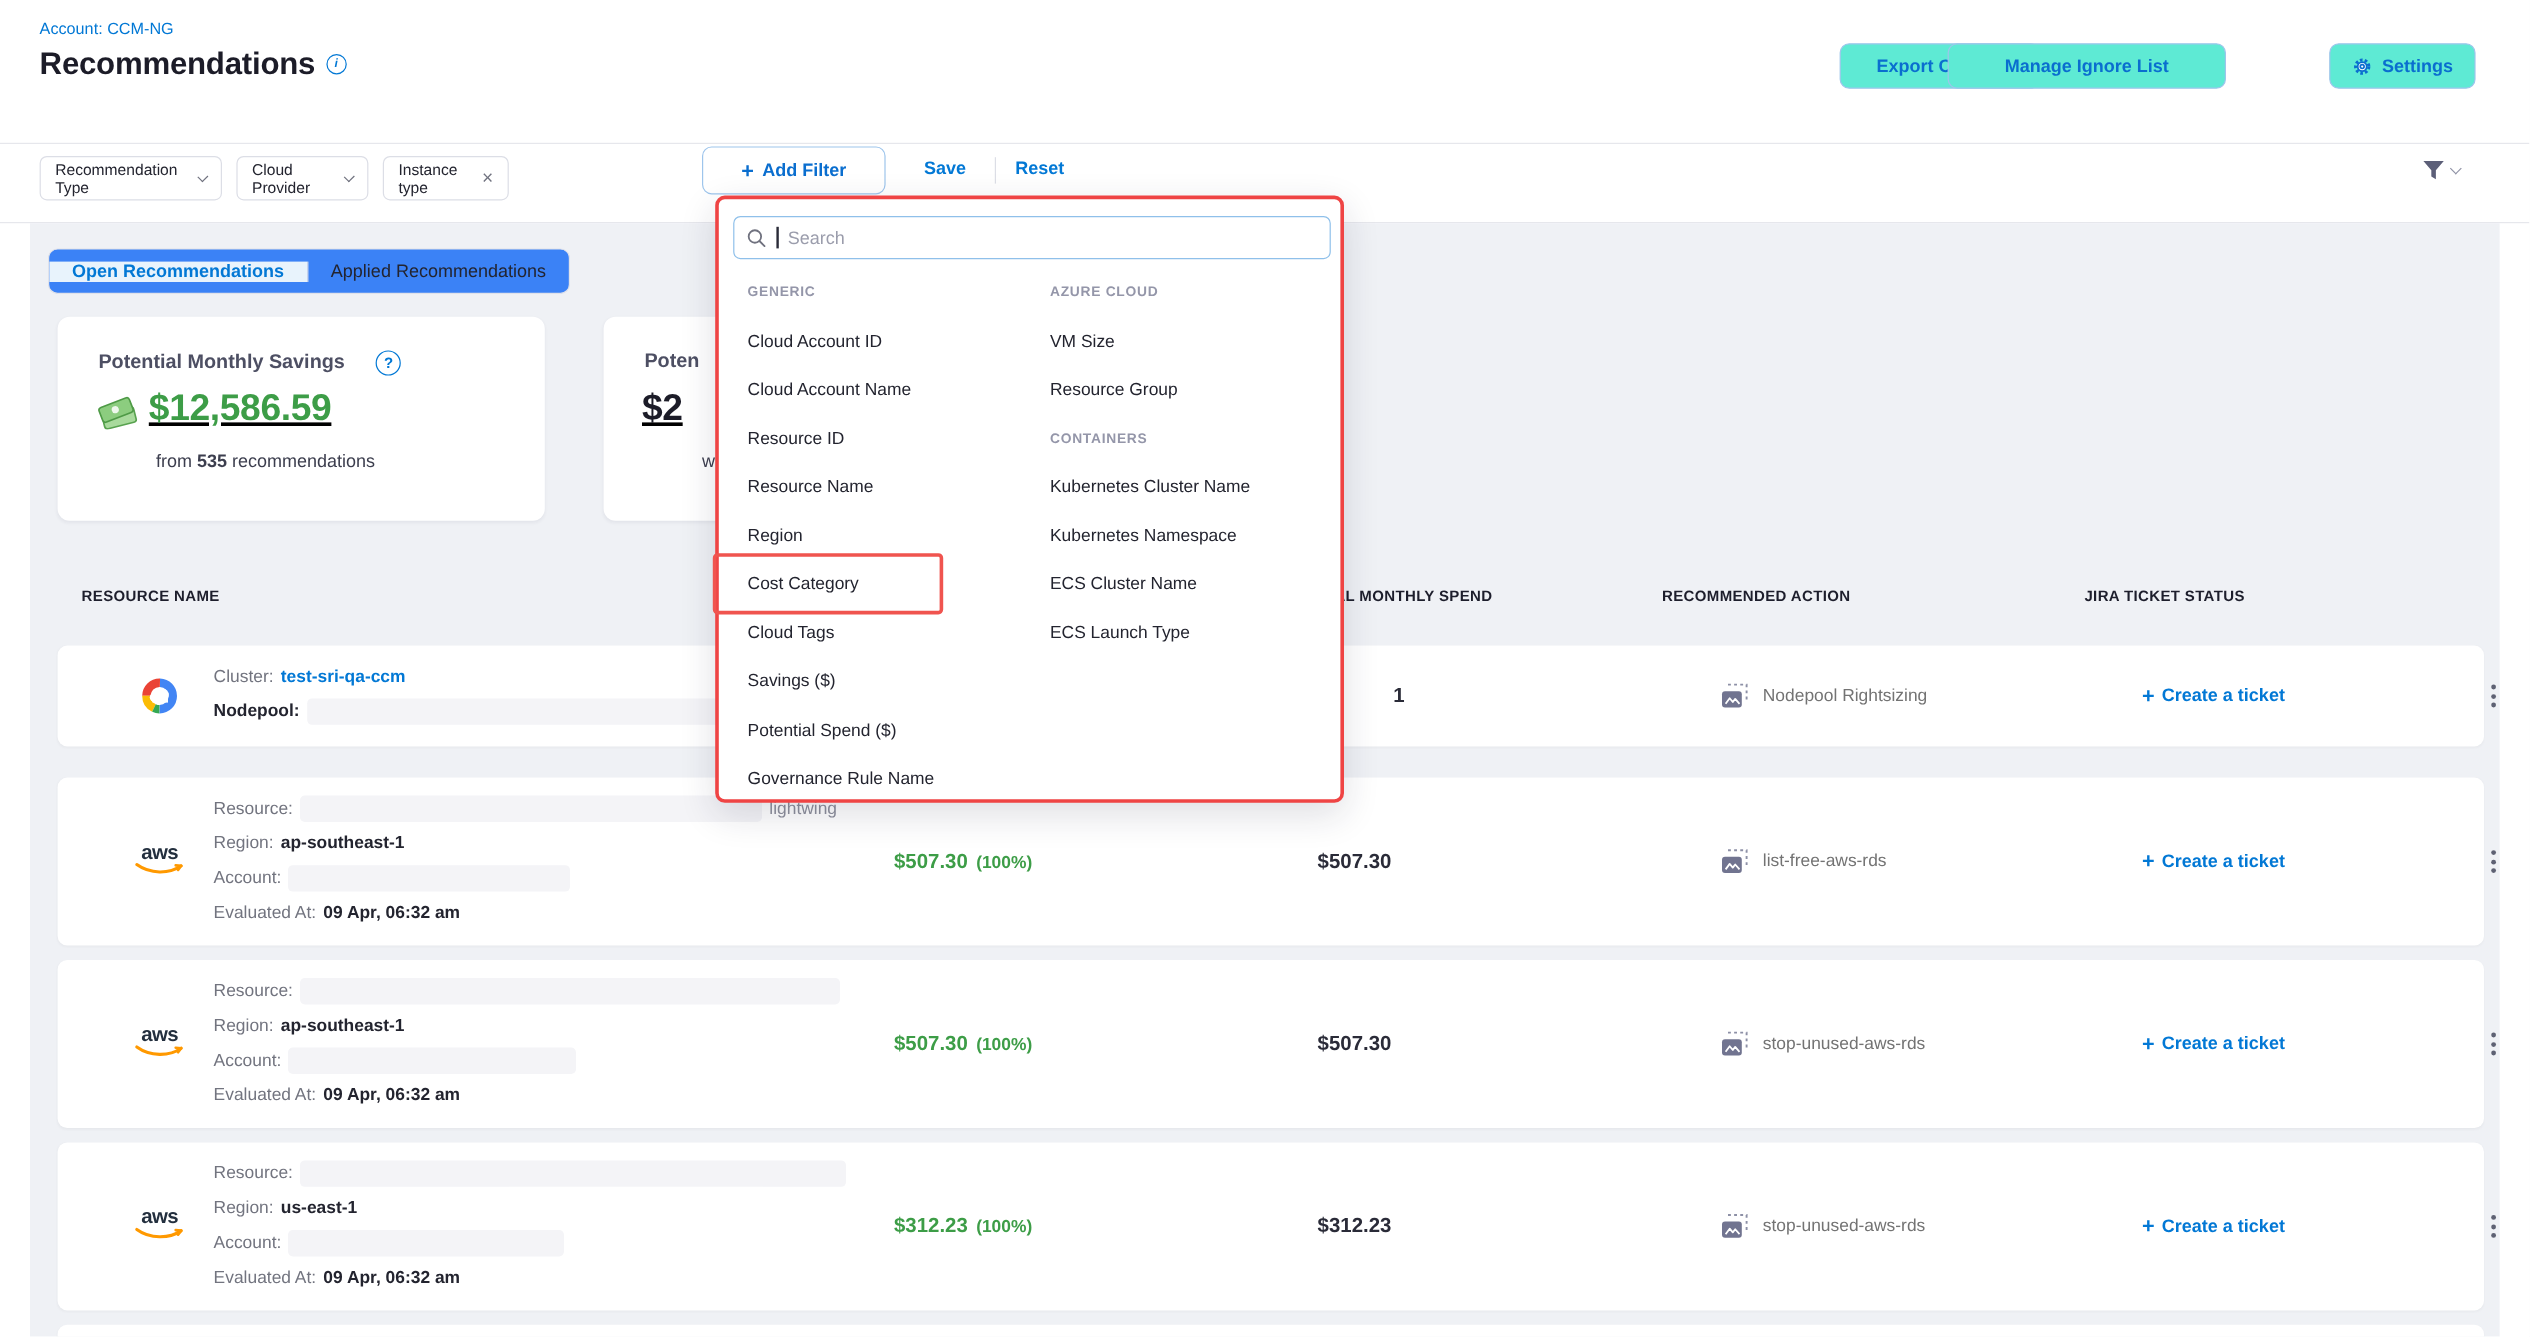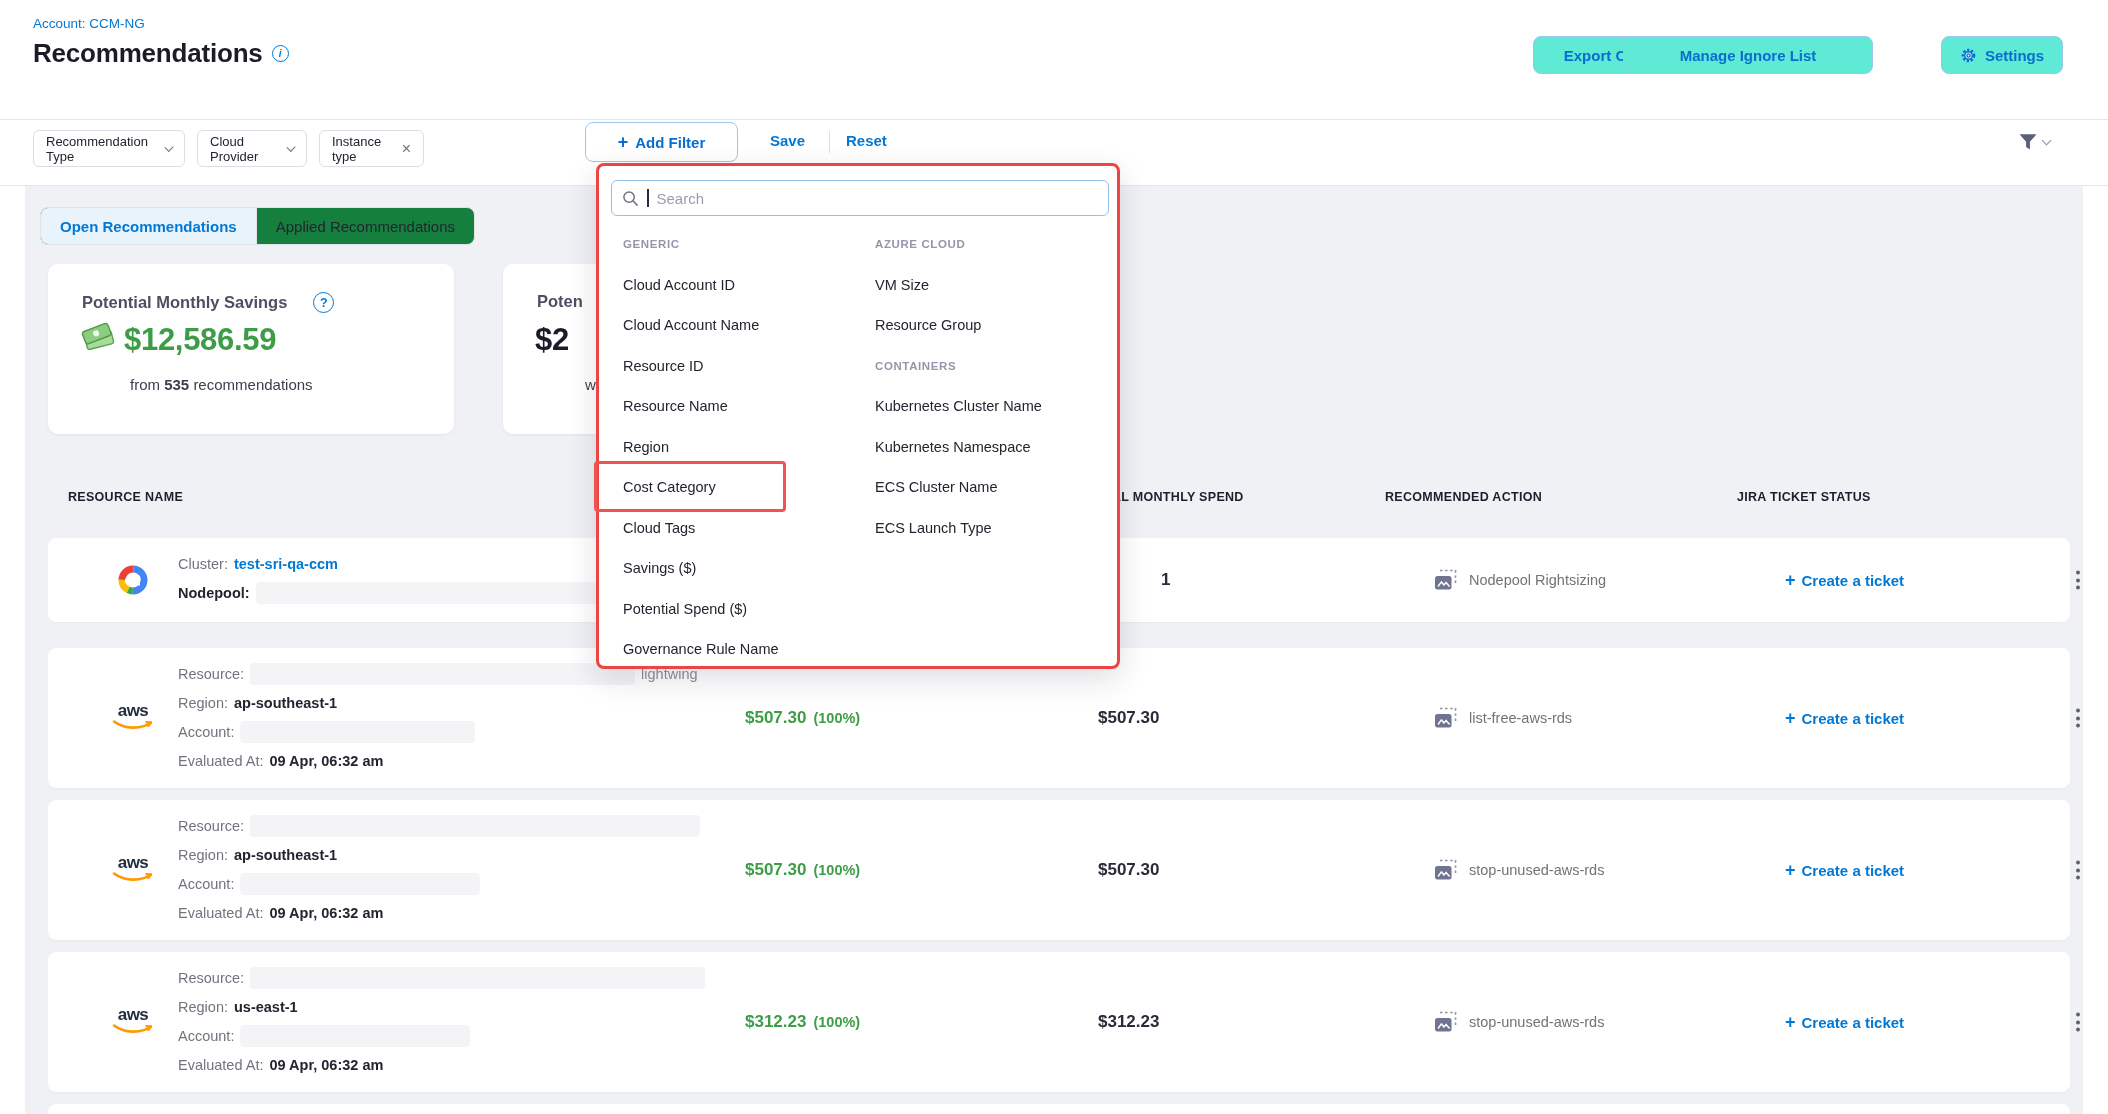--- a/index.html
+++ b/index.html
@@ -30,34 +30,34 @@
   .add-plus { font-size:18px; font-weight:600; }
   .linkbtn { position:absolute; top:132px; font-size:15px; font-weight:700; color:#0278d5; cursor:pointer; }
   .vdiv { position:absolute; left:829px; top:131px; width:1px; height:22px; background:#dcdee6; }
   .funnel-wrap { position:absolute; left:2018px; top:133px; display:flex; align-items:center; gap:5px; cursor:pointer; }
   .filterbar-divider { position:absolute; left:0; top:185px; width:2108px; height:1px; background:#e6e7ec; }
 
   
   .content-bg { position:absolute; left:25px; top:186px; width:2058px; height:928px; background:#eff1f5; }
 
   .tabs { position:absolute; left:40px; top:207px; height:38px; display:flex; border:1px solid #e0e2ea;
-    border-radius:8px; overflow:hidden; background:#15803d; }
+    border-radius:8px; overflow:hidden; background:#3b82f6;align-items:center; }
   .tab { padding:0 19px; display:flex; align-items:center; font-size:15px; cursor:pointer; }
   .tab.active { background:#e8f3fc; color:#0278d5; font-weight:700; }
   .tab.inactive { color:#23242f; border-left:1px solid #e0e2ea; }
 
   .scard { position:absolute; top:264px; background:#fff; border-radius:10px;
     box-shadow:0 1px 3px rgba(40,41,61,.06); }
   .scard1 { left:48px; width:406px; height:170px; }
   .scard2 { left:503px; width:584px; height:170px; }
   .scard-title-row { position:absolute; left:34px; top:28px; display:flex; align-items:center; gap:26px; }
   .scard-title { font-size:16.5px; font-weight:700; color:#4d4f63; }
   .help-icon { width:21px; height:21px; border:1.7px solid #0278d5; border-radius:50%; color:#0278d5;
     font-size:12.5px; font-weight:700; display:flex; align-items:center; justify-content:center; cursor:pointer; }
-  .scard-amount-row { position:absolute; left:32px; top:58px; display:flex; align-items:flex-start; gap:8px; }
+  .scard-amount-row { position:absolute; left:32px; top:58px; display:flex; align-items:flex-end; gap:8px;text-decoration:underline; }
   .amount-green { font-size:31px; font-weight:800; color:#3d9d47; letter-spacing:-0.3px; }
   .amount-dark  { font-size:31px; font-weight:800; color:#1c1c28; letter-spacing:-0.3px; }
   .scard-sub { position:absolute; left:34px; top:112px; font-size:15px; color:#3c3e4e;margin-left:48px; }
   .scard-sub b { font-weight:700; }
 
   
   .popup { position:absolute; left:596px; top:163px; width:524px; height:506px; background:#fff;
     border:3px solid #ef4444; border-radius:8px; box-shadow:0 10px 30px rgba(30,30,60,.14); z-index:50; }
   .search-box { position:absolute; left:12px; top:14px; width:498px; height:36px; border:1.5px solid #8fc0ea;
     border-radius:6px; display:flex; align-items:center; gap:8px; padding:0 10px; cursor:text; }
@@ -107,21 +107,21 @@
     <span class="info-icon">i</span>
   </div>
 
   <button class="btn-blue" style="left:1533px;width:167px;">
     <span>Export CSV</span>
     <svg width="15" height="15" viewBox="0 0 15 15" fill="none">
       <path d="M6 3H3.2v8.8H12V9" stroke="#0a6ecf" stroke-width="1.6" stroke-linecap="round" stroke-linejoin="round"></path>
       <path d="M8.2 6.8L13 2M9.3 2H13v3.7" stroke="#0a6ecf" stroke-width="1.6" stroke-linecap="round" stroke-linejoin="round"></path>
     </svg>
   </button>
-  <button class="btn-blue" style="left:1623px;width:250px;">
+  <button class="btn-blue" style="left:1623px;width:232px;">
     <span>Manage Ignore List</span>
   </button>
   <button class="btn-blue" style="left:1941px;width:122px;">
     <svg width="17" height="17" viewBox="0 0 20 20" fill="none">
       <circle cx="10" cy="10" r="6.5" stroke="#0a6ecf" stroke-width="3" stroke-dasharray="2.6 2.1"></circle>
       <circle cx="10" cy="10" r="4.4" stroke="#0a6ecf" stroke-width="1.7" fill="#fff"></circle>
       <circle cx="10" cy="10" r="1.9" stroke="#0a6ecf" stroke-width="1.6"></circle>
     </svg>
     <span>Settings</span>
   </button>

